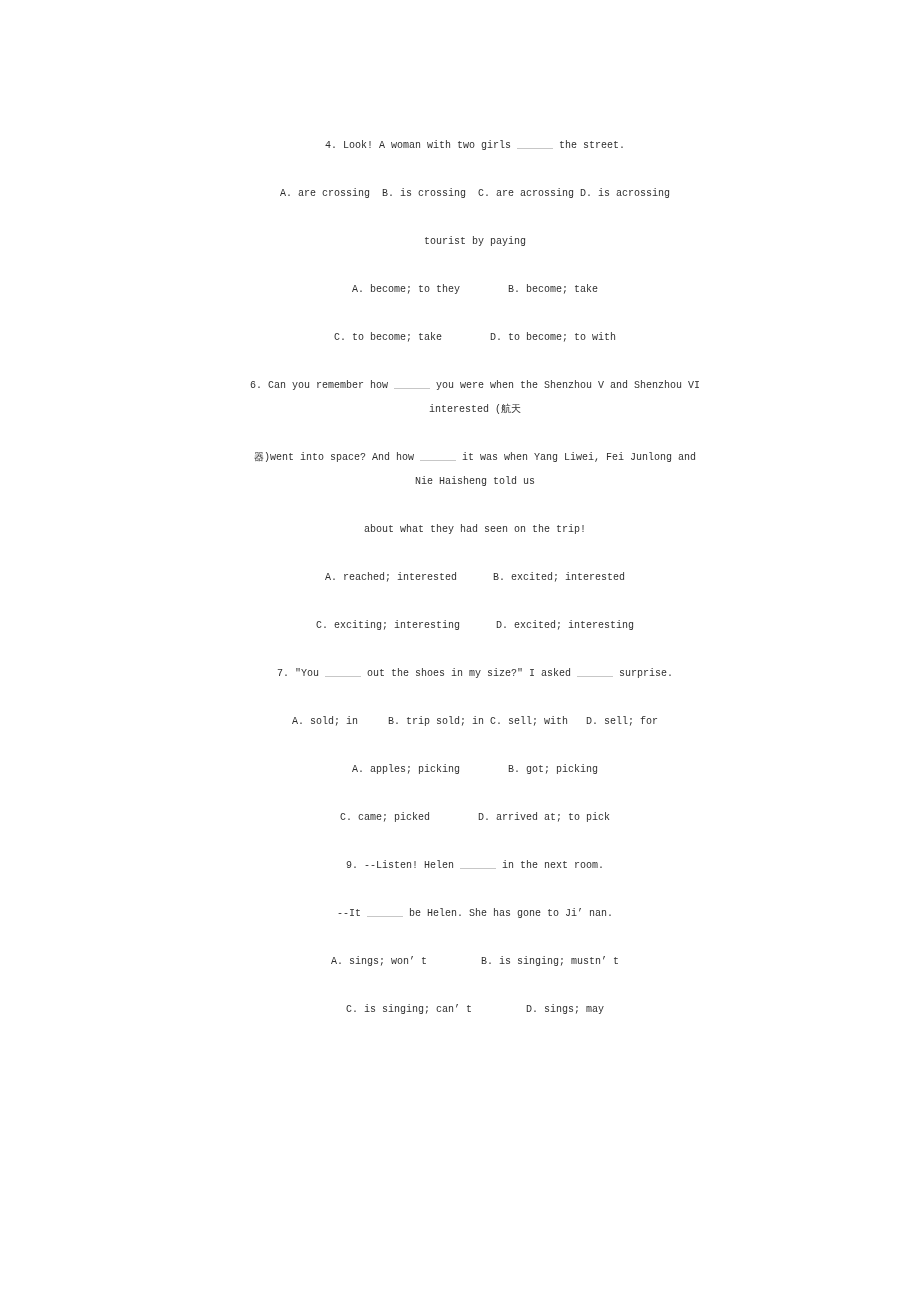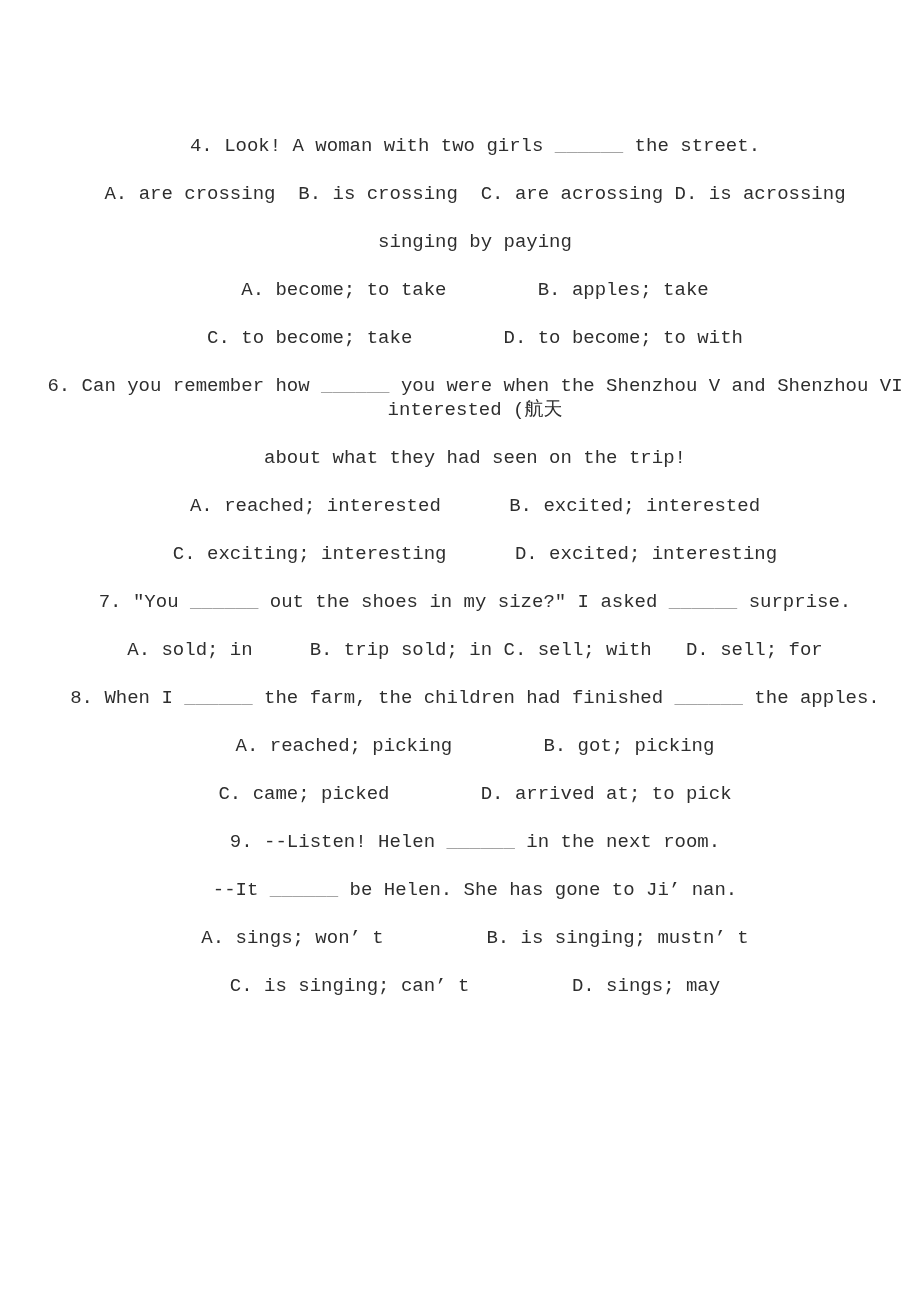--- a/index.html
+++ b/index.html
@@ -16,21 +16,21 @@
     padding-top: 134px;
     margin-left: 45px;
     width: 860px;
     box-sizing: border-box;
   }
   .para {
     margin: 0 0 24px 0;
   }
   .line {
     font-family: "Liberation Mono", "DejaVu Sans Mono", monospace;
-    font-size: 19px;
+    font-size: 10px;
     line-height: 24px;
     color: #2e2e2e;
     text-align: center;
     white-space: pre;
   }
   .blank {
     color: #9a9a9a;
   }
 </style>
 </head>
@@ -40,37 +40,41 @@
 
   <div class="para">
     <div class="line">4. Look! A woman with two girls <span class="blank">______</span> the street.</div>
   </div>
 
   <div class="para">
     <div class="line">A. are crossing  B. is crossing  C. are acrossing D. is acrossing</div>
   </div>
 
   <div class="para">
-    <div class="line">singing by paying</div>
+    <div class="line">tourist by paying</div>
   </div>
 
 
   <div class="para">
-    <div class="line">A. become; to take        B. apples; take</div>
+    <div class="line">A. become; to they        B. become; take</div>
   </div>
 
   <div class="para">
     <div class="line">C. to become; take        D. to become; to with</div>
   </div>
 
   <div class="para">
     <div class="line">6. Can you remember how <span class="blank">______</span> you were when the Shenzhou V and Shenzhou VI</div>
     <div class="line">interested (航天</div>
   </div>
 
+  <div class="para">
+    <div class="line">器)went into space? And how <span class="blank">______</span> it was when Yang Liwei, Fei Junlong and</div>
+    <div class="line">Nie Haisheng told us</div>
+  </div>
 
   <div class="para">
     <div class="line">about what they had seen on the trip!</div>
   </div>
 
   <div class="para">
     <div class="line">A. reached; interested      B. excited; interested</div>
   </div>
 
   <div class="para">
@@ -78,26 +82,23 @@
   </div>
 
   <div class="para">
     <div class="line">7. "You <span class="blank">______</span> out the shoes in my size?" I asked <span class="blank">______</span> surprise.</div>
   </div>
 
   <div class="para">
     <div class="line">A. sold; in     B. trip sold; in C. sell; with   D. sell; for</div>
   </div>
 
-  <div class="para">
-    <div class="line">8. When I <span class="blank">______</span> the farm, the children had finished <span class="blank">______</span> the apples.</div>
-  </div>
 
   <div class="para">
-    <div class="line">A. reached; picking        B. got; picking</div>
+    <div class="line">A. apples; picking        B. got; picking</div>
   </div>
 
   <div class="para">
     <div class="line">C. came; picked        D. arrived at; to pick</div>
   </div>
 
   <div class="para">
     <div class="line">9. --Listen! Helen <span class="blank">______</span> in the next room.</div>
   </div>
 

